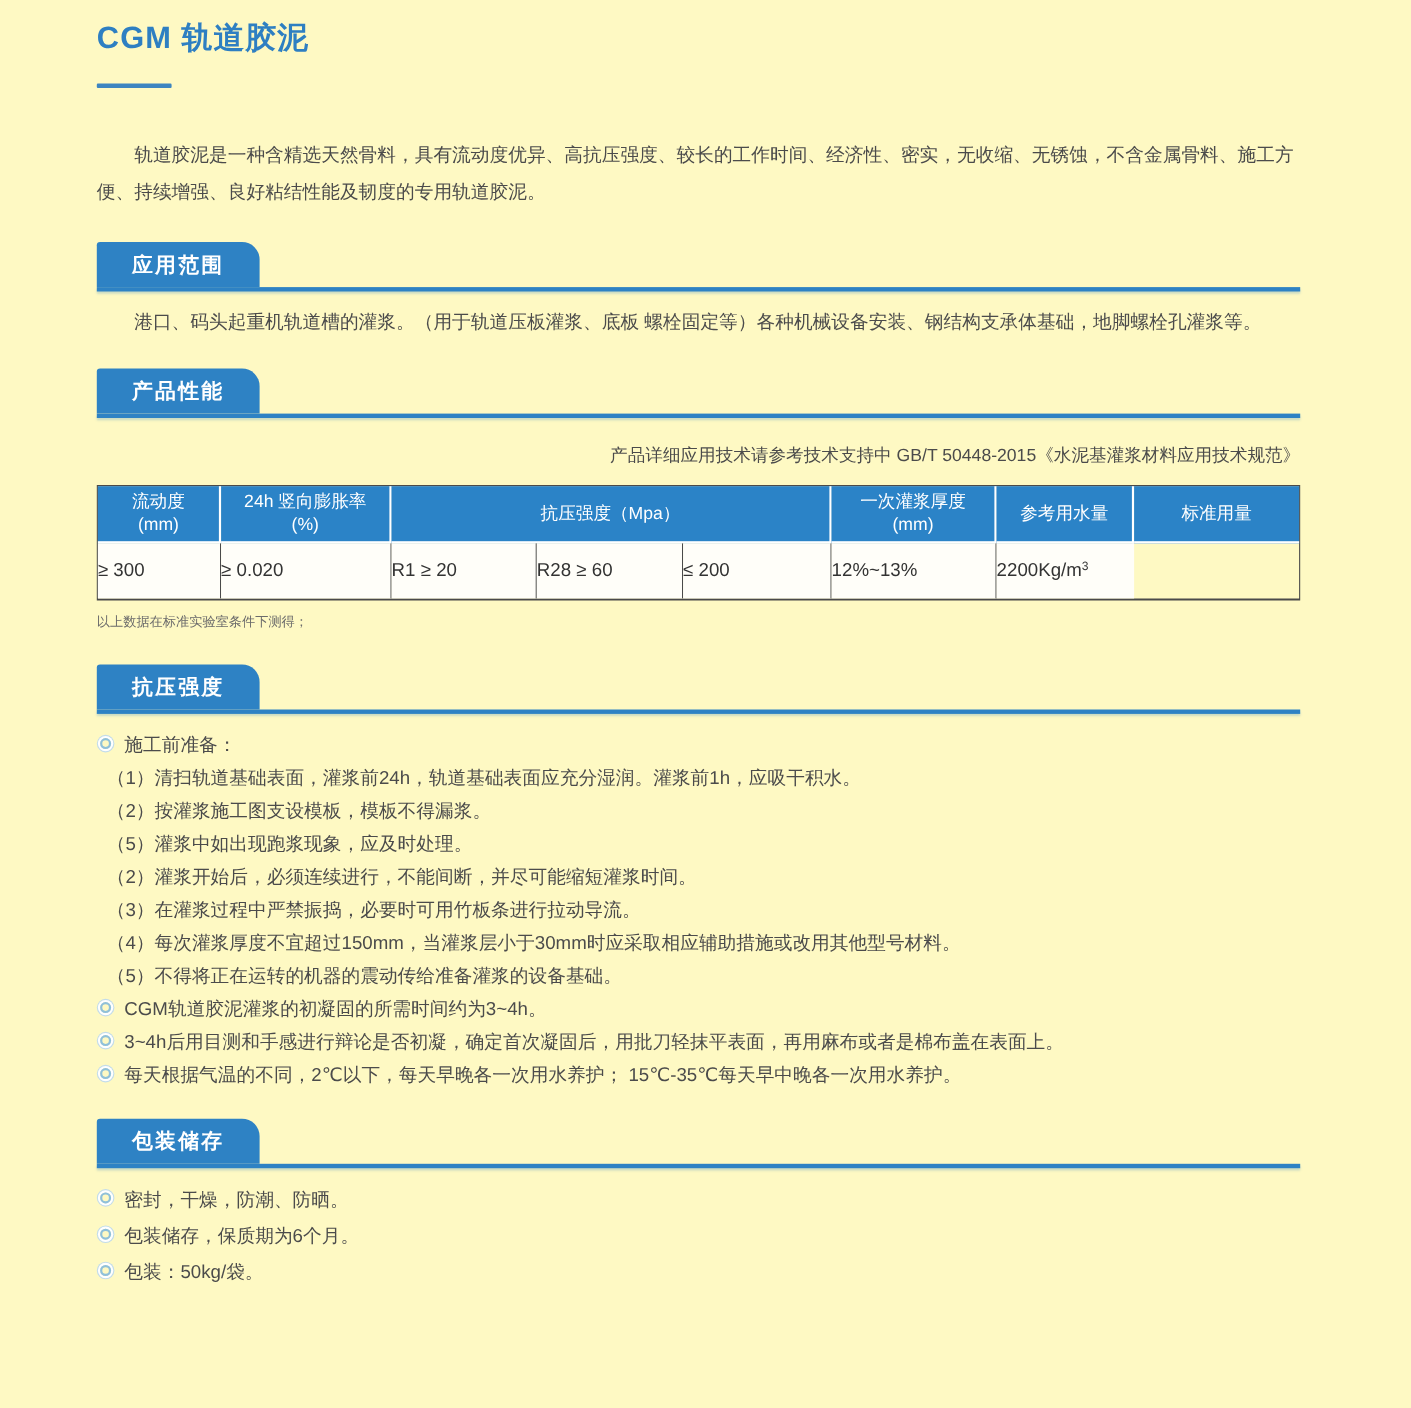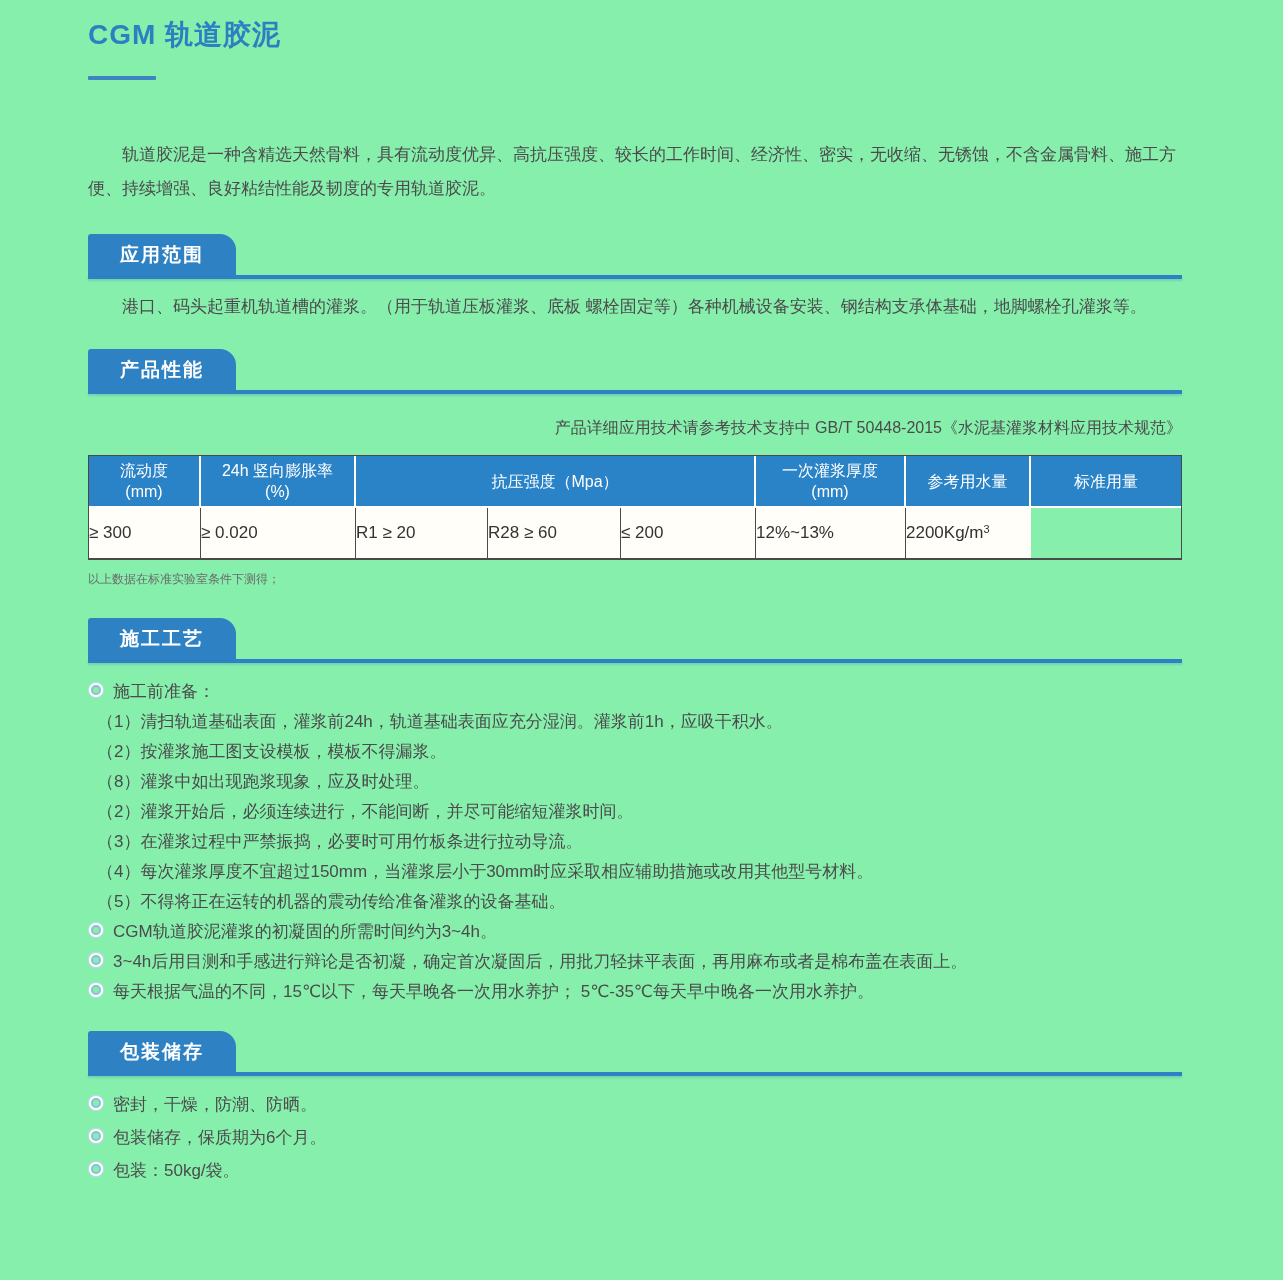--- a/index.html
+++ b/index.html
@@ -1,26 +1,26 @@
 <!DOCTYPE html>
 <html lang="zh"><head>
 <meta charset="utf-8">
 <style>
   * { margin:0; padding:0; box-sizing:border-box; }
   html,body { background:#ffffff; }
   body { font-family:"Liberation Sans","DejaVu Sans",sans-serif; }
-  .page { width:1283px; height:1280px; background:#86efac; overflow:hidden; }
+  .page { width:1283px; height:1280px; background:#fef9c3; overflow:hidden; }
   .content { width:1094px; margin-left:88px; padding-top:16px; }
 
   
   .doc-title { font-size:28px; font-weight:bold; color:#2e7fc2; letter-spacing:1px; }
   .title-underline { width:68px; height:4px; background:#3d85c0; margin-top:22px; border-radius:1px; }
 
   
-  .intro { margin-top:58px; font-size:17px; color:#4b4b4b; line-height:34px; text-indent:2em; }
+  .intro { margin-top:44px; font-size:17px; color:#4b4b4b; line-height:34px; text-indent:2em; }
   .body-text { font-size:17px; color:#4b4b4b; line-height:28px; }
   .indent-2em { text-indent:2em; }
 
   
   .section-head { margin-top:28px; }
   .section-tab { display:inline-block; background:#2e82c4; color:#ffffff; font-size:19px;
                  font-weight:bold; letter-spacing:2px; padding:8px 32px 7px 32px;
                  border-top-right-radius:16px; border-top-left-radius:3px; }
   .section-rule { height:4px; background:#2e82c4; box-shadow:0 2px 2px rgba(46,130,196,0.25); }
 
@@ -119,37 +119,37 @@
           <span>12%~13%</span>
         </div>
       <div class="td td-no-right">
           <span>2200Kg/m</span>
           <sup>3</sup>
         </div>
     </div>
     <p class="footnote">以上数据在标准实验室条件下测得；</p>
 
     <div class="section-head mt-construction">
-      <span class="section-tab">施工工艺</span>
+      <span class="section-tab">抗压强度</span>
       <div class="section-rule"></div>
     </div>
 
     <div class="list">
       <div class="li">
           <span class="ring"></span>
           <span class="li-text">施工前准备：</span>
         </div>
       <div class="li li-sub">
           <span class="li-text">（1）清扫轨道基础表面，灌浆前24h，轨道基础表面应充分湿润。灌浆前1h，应吸干积水。</span>
         </div>
       <div class="li li-sub">
           <span class="li-text">（2）按灌浆施工图支设模板，模板不得漏浆。</span>
         </div>
       <div class="li li-sub">
-          <span class="li-text">（8）灌浆中如出现跑浆现象，应及时处理。</span>
+          <span class="li-text">（5）灌浆中如出现跑浆现象，应及时处理。</span>
         </div>
       <div class="li li-sub">
           <span class="li-text">（2）灌浆开始后，必须连续进行，不能间断，并尽可能缩短灌浆时间。</span>
         </div>
       <div class="li li-sub">
           <span class="li-text">（3）在灌浆过程中严禁振捣，必要时可用竹板条进行拉动导流。</span>
         </div>
       <div class="li li-sub">
           <span class="li-text">（4）每次灌浆厚度不宜超过150mm，当灌浆层小于30mm时应采取相应辅助措施或改用其他型号材料。</span>
         </div>
@@ -159,21 +159,21 @@
       <div class="li">
           <span class="ring"></span>
           <span class="li-text">CGM轨道胶泥灌浆的初凝固的所需时间约为3~4h。</span>
         </div>
       <div class="li">
           <span class="ring"></span>
           <span class="li-text">3~4h后用目测和手感进行辩论是否初凝，确定首次凝固后，用批刀轻抹平表面，再用麻布或者是棉布盖在表面上。</span>
         </div>
       <div class="li">
           <span class="ring"></span>
-          <span class="li-text">每天根据气温的不同，15℃以下，每天早晚各一次用水养护； 5℃-35℃每天早中晚各一次用水养护。</span>
+          <span class="li-text">每天根据气温的不同，2℃以下，每天早晚各一次用水养护； 15℃-35℃每天早中晚各一次用水养护。</span>
         </div>
     </div>
 
     <div class="section-head mt-packaging">
       <span class="section-tab">包装储存</span>
       <div class="section-rule"></div>
     </div>
 
     <div class="list pack-list">
       <div class="li">

